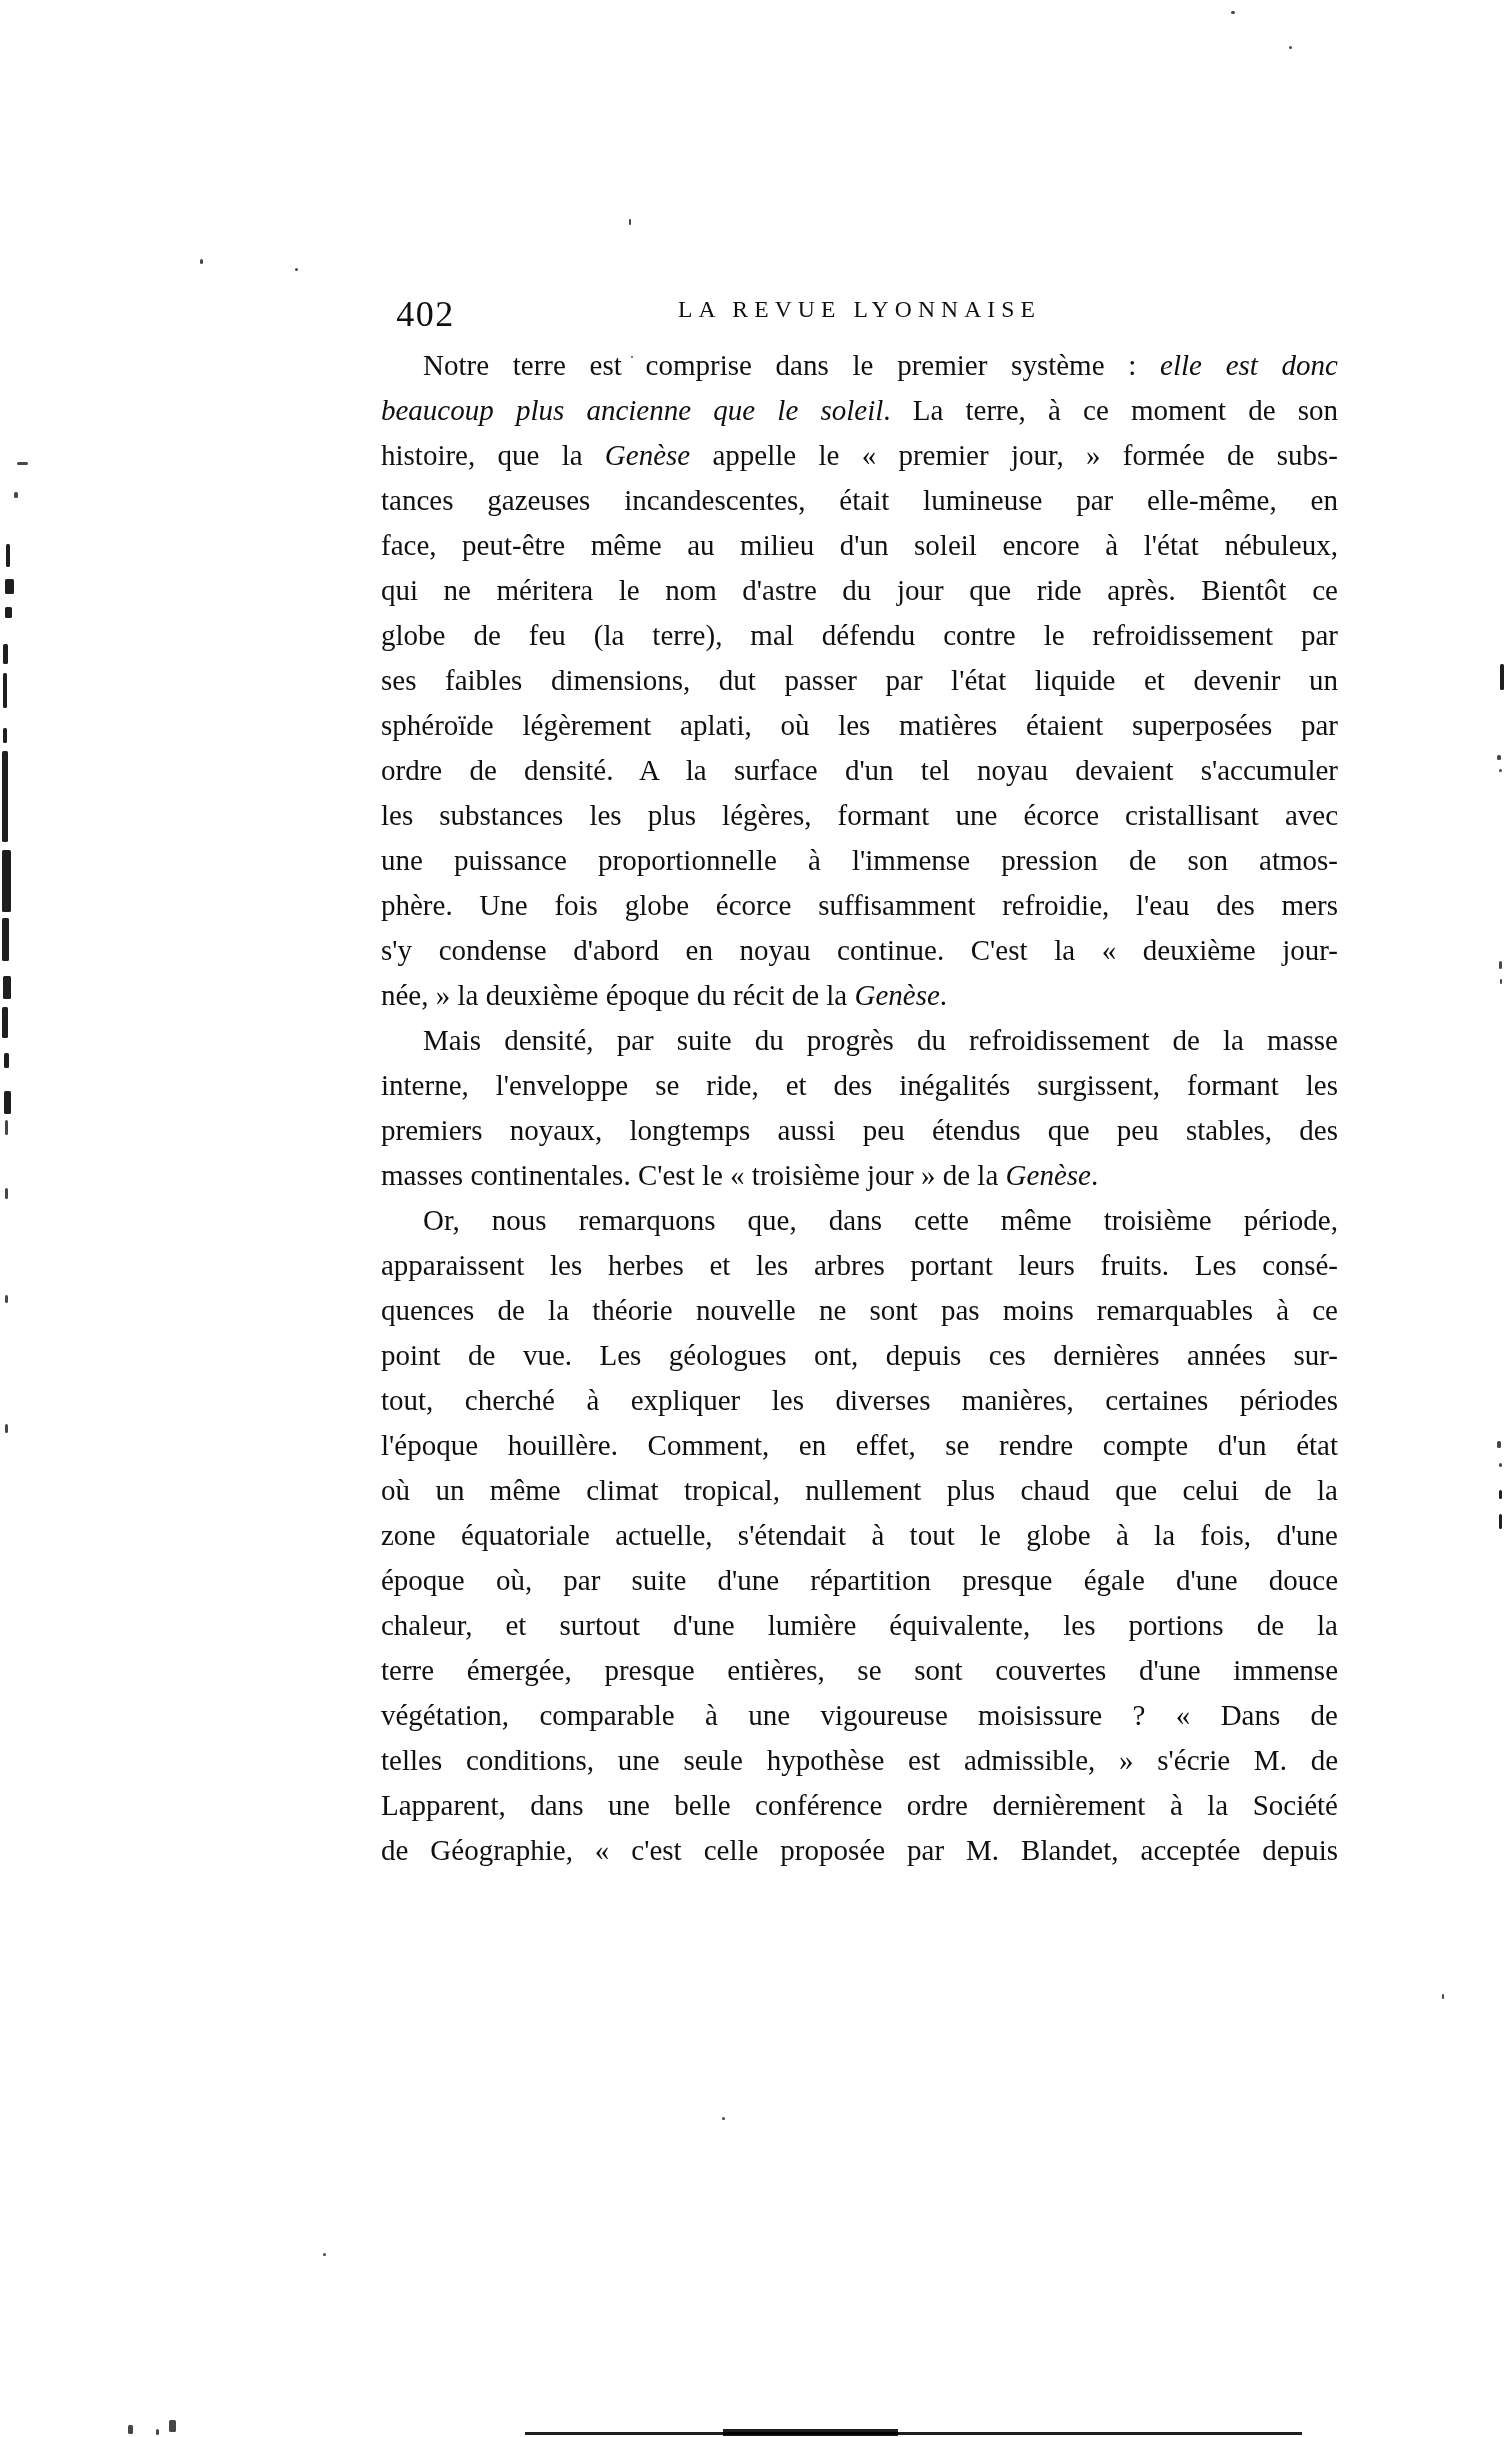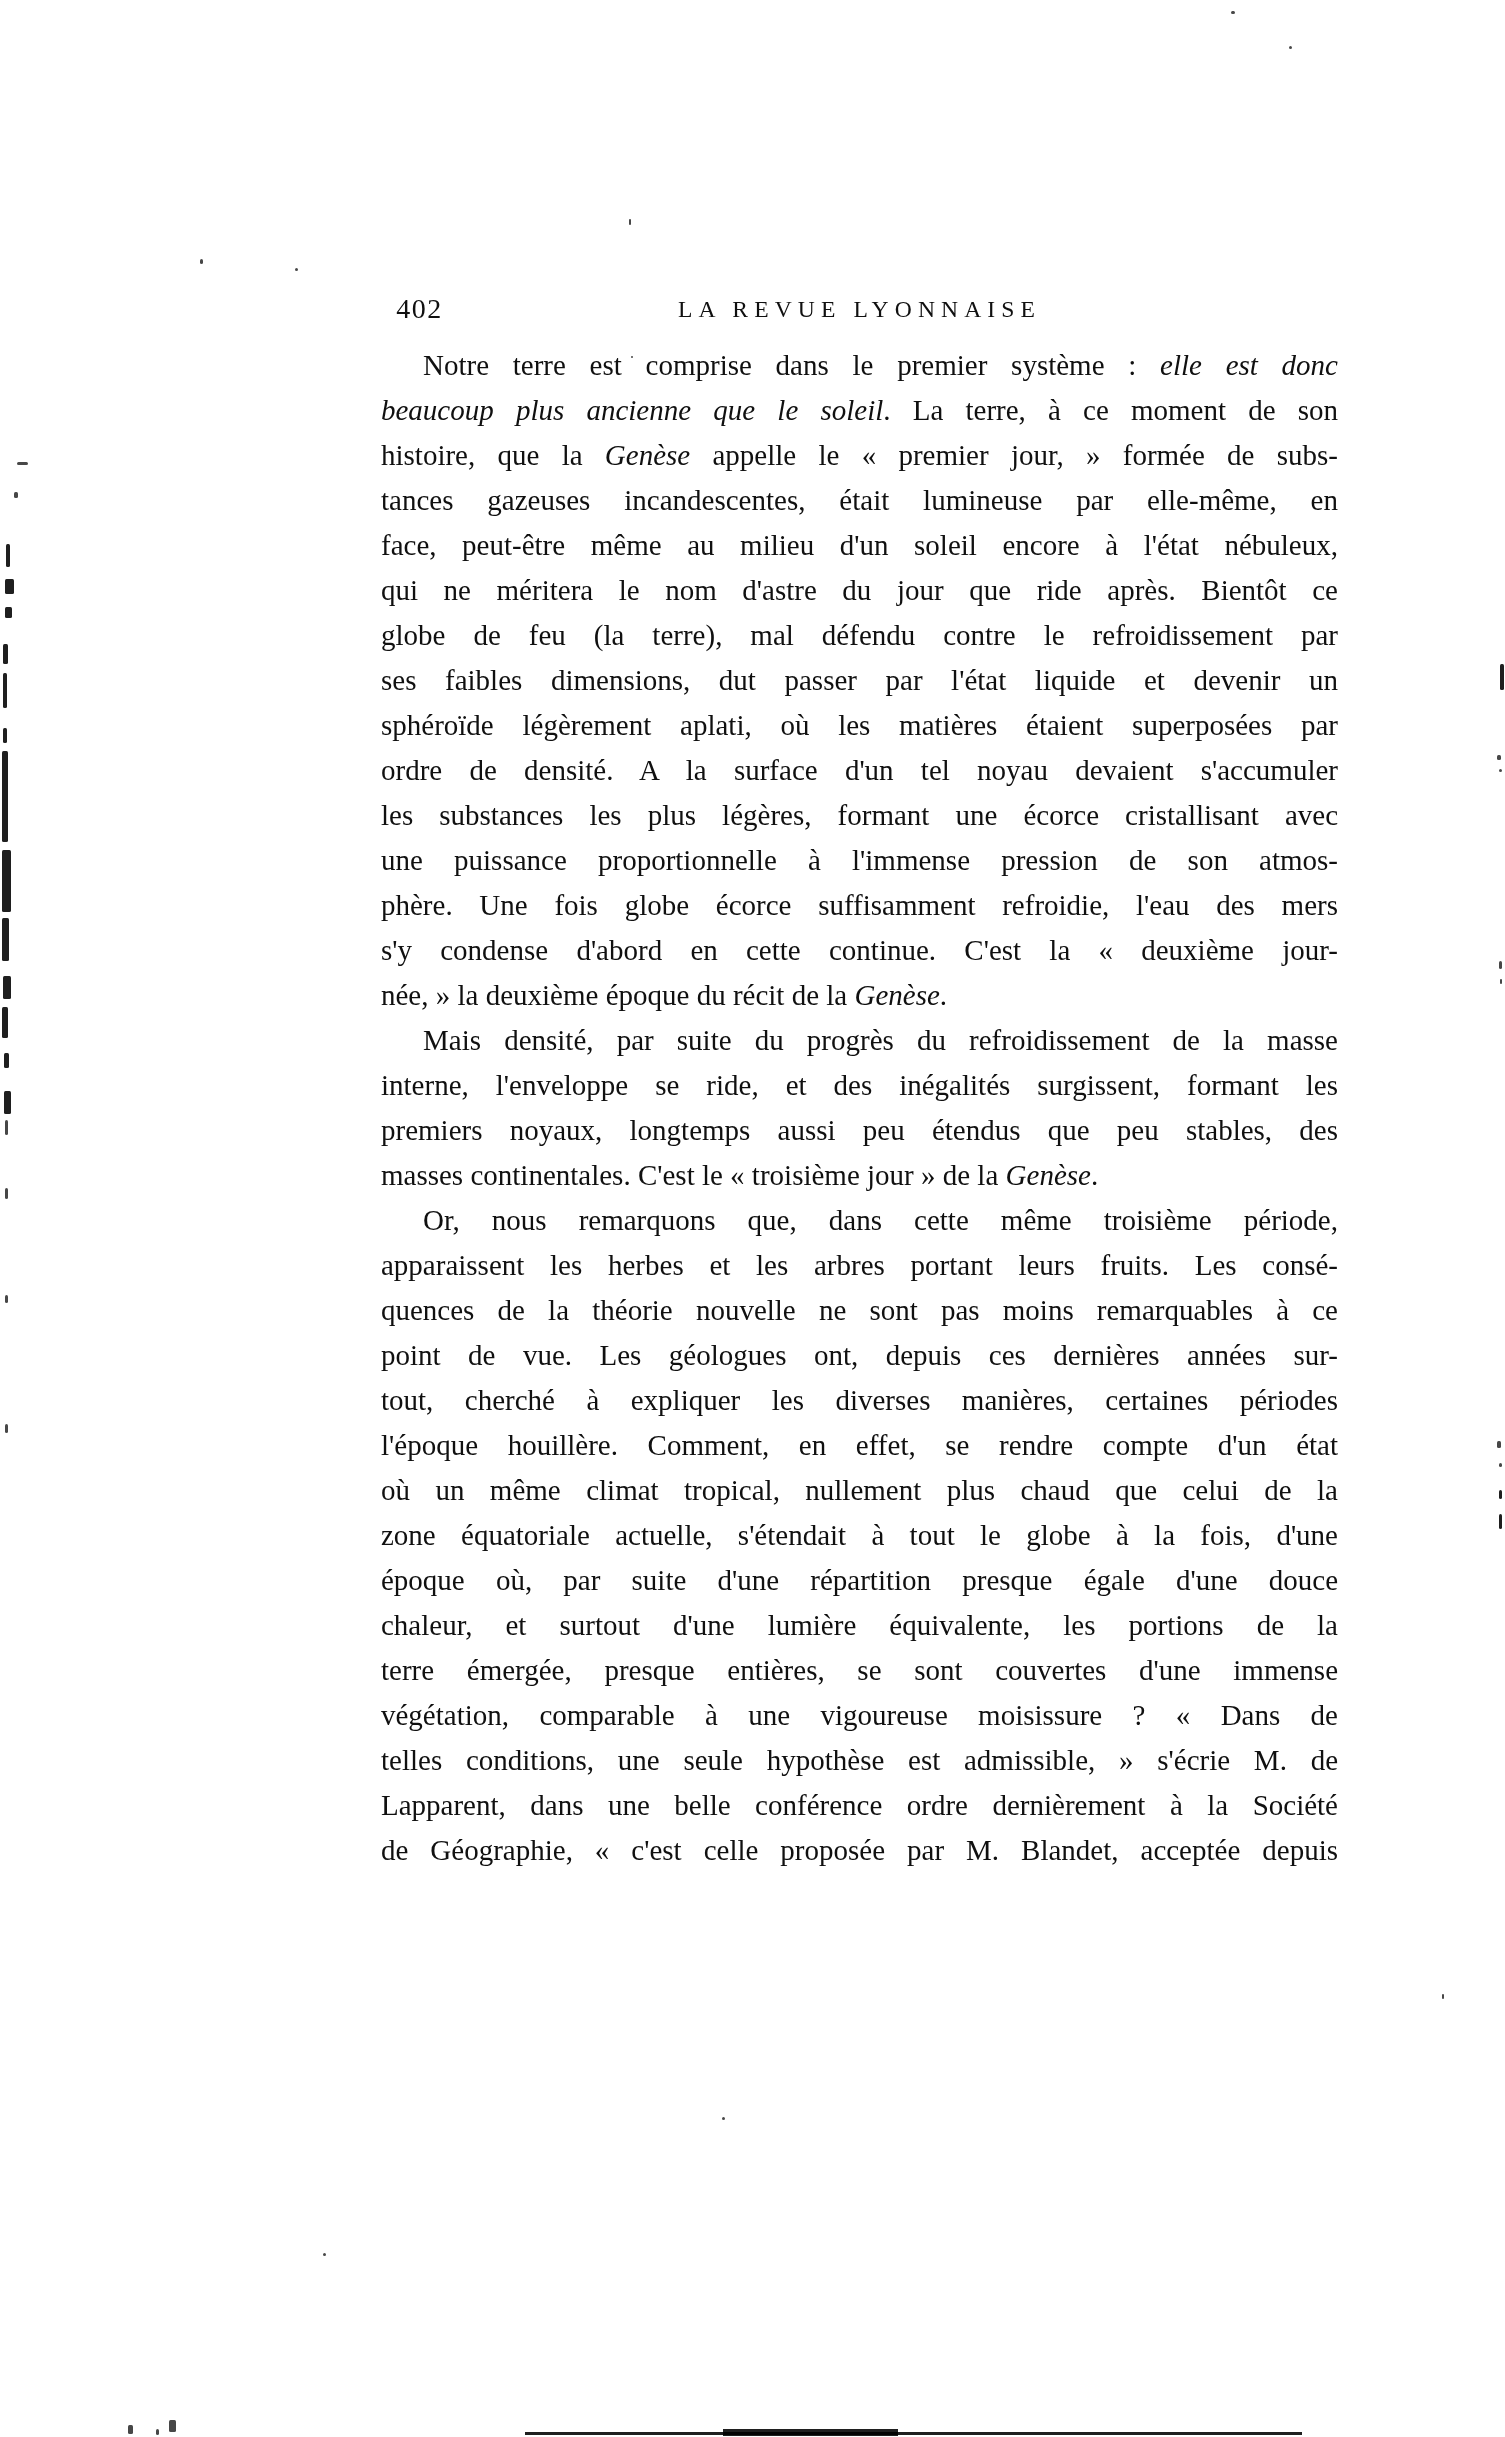--- a/index.html
+++ b/index.html
@@ -9,21 +9,21 @@
     font-family:"Liberation Serif","DejaVu Serif",serif;
     color:#101010;
     overflow:hidden;
   }
   #page { position:relative; width:1506px; height:2438px; }
 
   
   .header { position:absolute; left:381px; top:291px; width:957px; height:38px; }
   .page-number {
     position:absolute; left:15.2px; top:1.5px;
-    font-size:28px; letter-spacing:1.5px;
+    font-size:36px; letter-spacing:1.5px;
   }
   .running-title {
     position:absolute; left:0; top:5.3px; width:100%;
     text-align:center; font-size:23.6px; letter-spacing:6.1px;
   }
 
   
   .text-block {
     position:absolute; left:381px; top:343px; width:957px;
   }
@@ -57,21 +57,21 @@
       <div class="line"><span>tances gazeuses incandescentes, était lumineuse par elle-même, en</span></div>
       <div class="line"><span>face, peut-être même au milieu d'un soleil encore à l'état nébuleux,</span></div>
       <div class="line"><span>qui ne méritera le nom d'astre du jour que ride après. Bientôt ce</span></div>
       <div class="line"><span>globe de feu (la terre), mal défendu contre le refroidissement par</span></div>
       <div class="line"><span>ses faibles dimensions, dut passer par l'état liquide et devenir un</span></div>
       <div class="line"><span>sphéroïde légèrement aplati, où les matières étaient superposées par</span></div>
       <div class="line"><span>ordre de densité. A la surface d'un tel noyau devaient s'accumuler</span></div>
       <div class="line"><span>les substances les plus légères, formant une écorce cristallisant avec</span></div>
       <div class="line"><span>une puissance proportionnelle à l'immense pression de son atmos-</span></div>
       <div class="line"><span>phère. Une fois globe écorce suffisamment refroidie, l'eau des mers</span></div>
-      <div class="line"><span>s'y condense d'abord en cette continue. C'est la « deuxième jour-</span></div>
+      <div class="line"><span>s'y condense d'abord en noyau continue. C'est la « deuxième jour-</span></div>
       <div class="line no-just"><span>née, » la deuxième époque du récit de la </span><span class="it">Genèse</span><span>.</span></div>
       <div class="line indent"><span>Mais densité, par suite du progrès du refroidissement de la masse</span></div>
       <div class="line"><span>interne, l'enveloppe se ride, et des inégalités surgissent, formant les</span></div>
       <div class="line"><span>premiers noyaux, longtemps aussi peu étendus que peu stables, des</span></div>
       <div class="line no-just"><span>masses continentales. C'est le « troisième jour » de la </span><span class="it">Genèse</span><span>.</span></div>
       <div class="line indent"><span>Or, nous remarquons que, dans cette même troisième période,</span></div>
       <div class="line"><span>apparaissent les herbes et les arbres portant leurs fruits. Les consé-</span></div>
       <div class="line"><span>quences de la théorie nouvelle ne sont pas moins remarquables à ce</span></div>
       <div class="line"><span>point de vue. Les géologues ont, depuis ces dernières années sur-</span></div>
       <div class="line"><span>tout, cherché à expliquer les diverses manières, certaines périodes</span></div>

